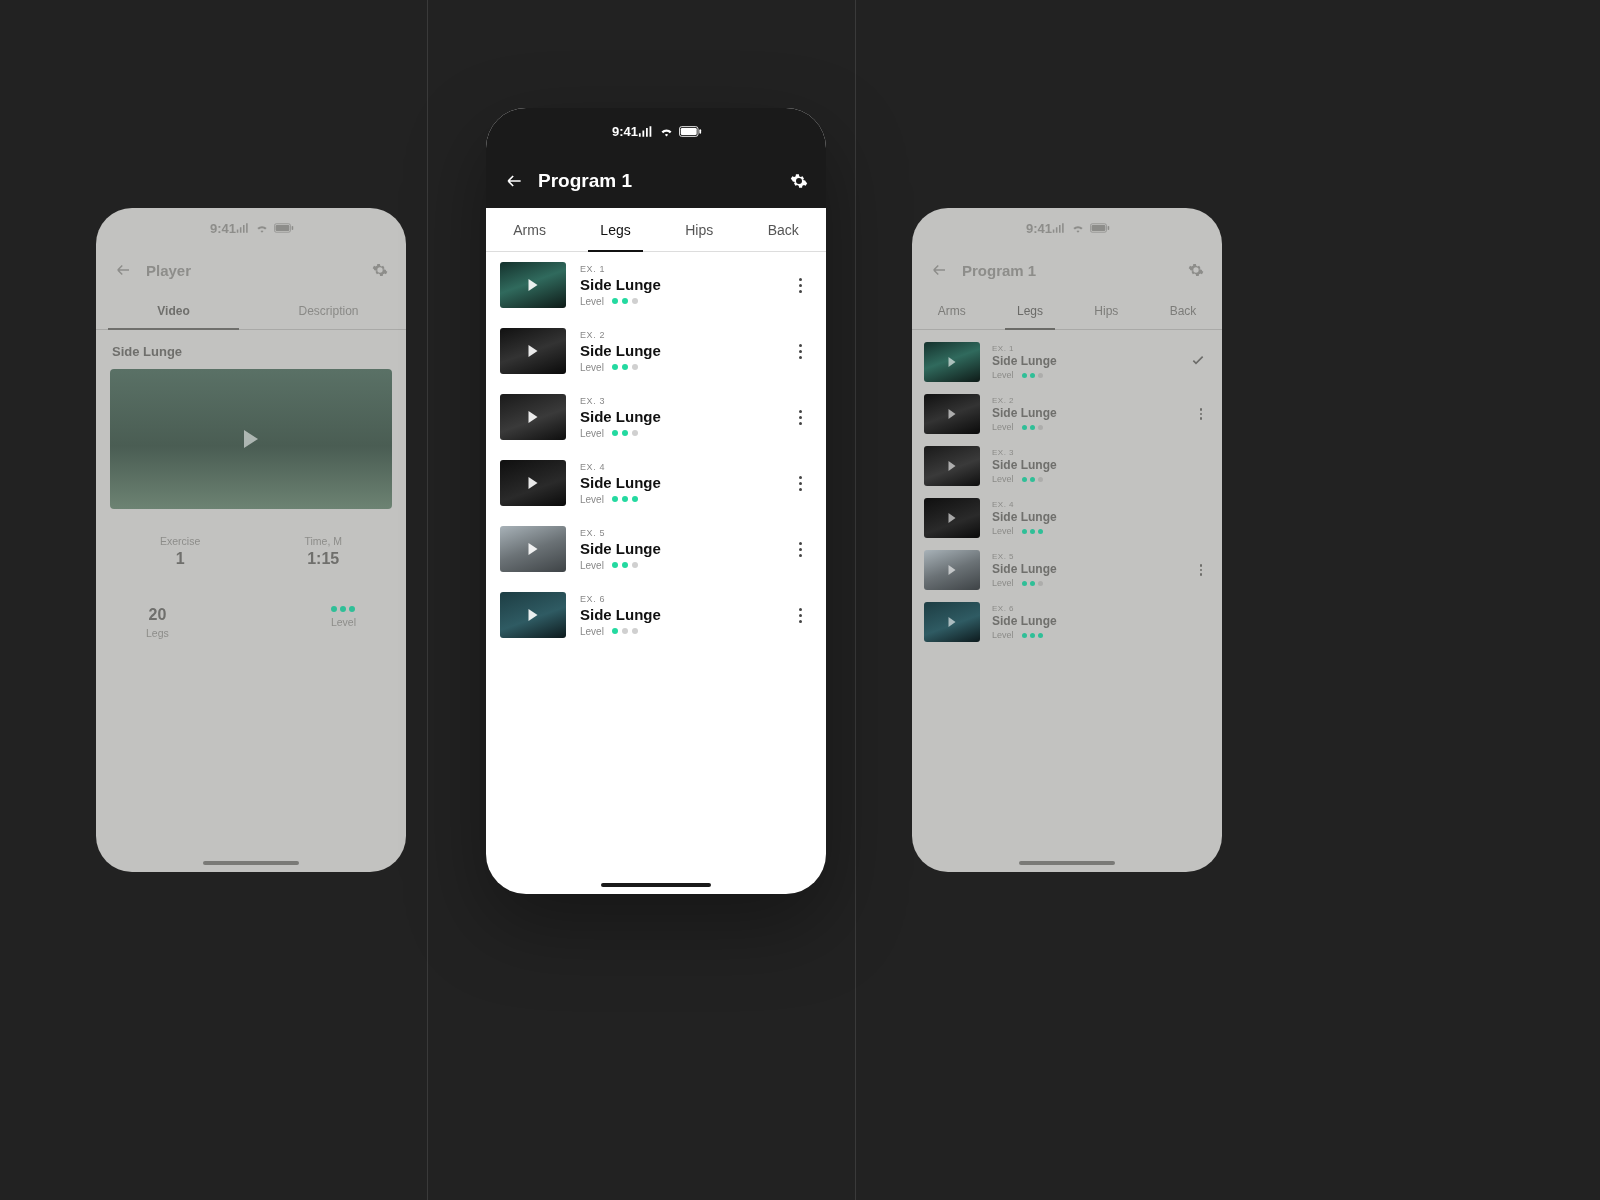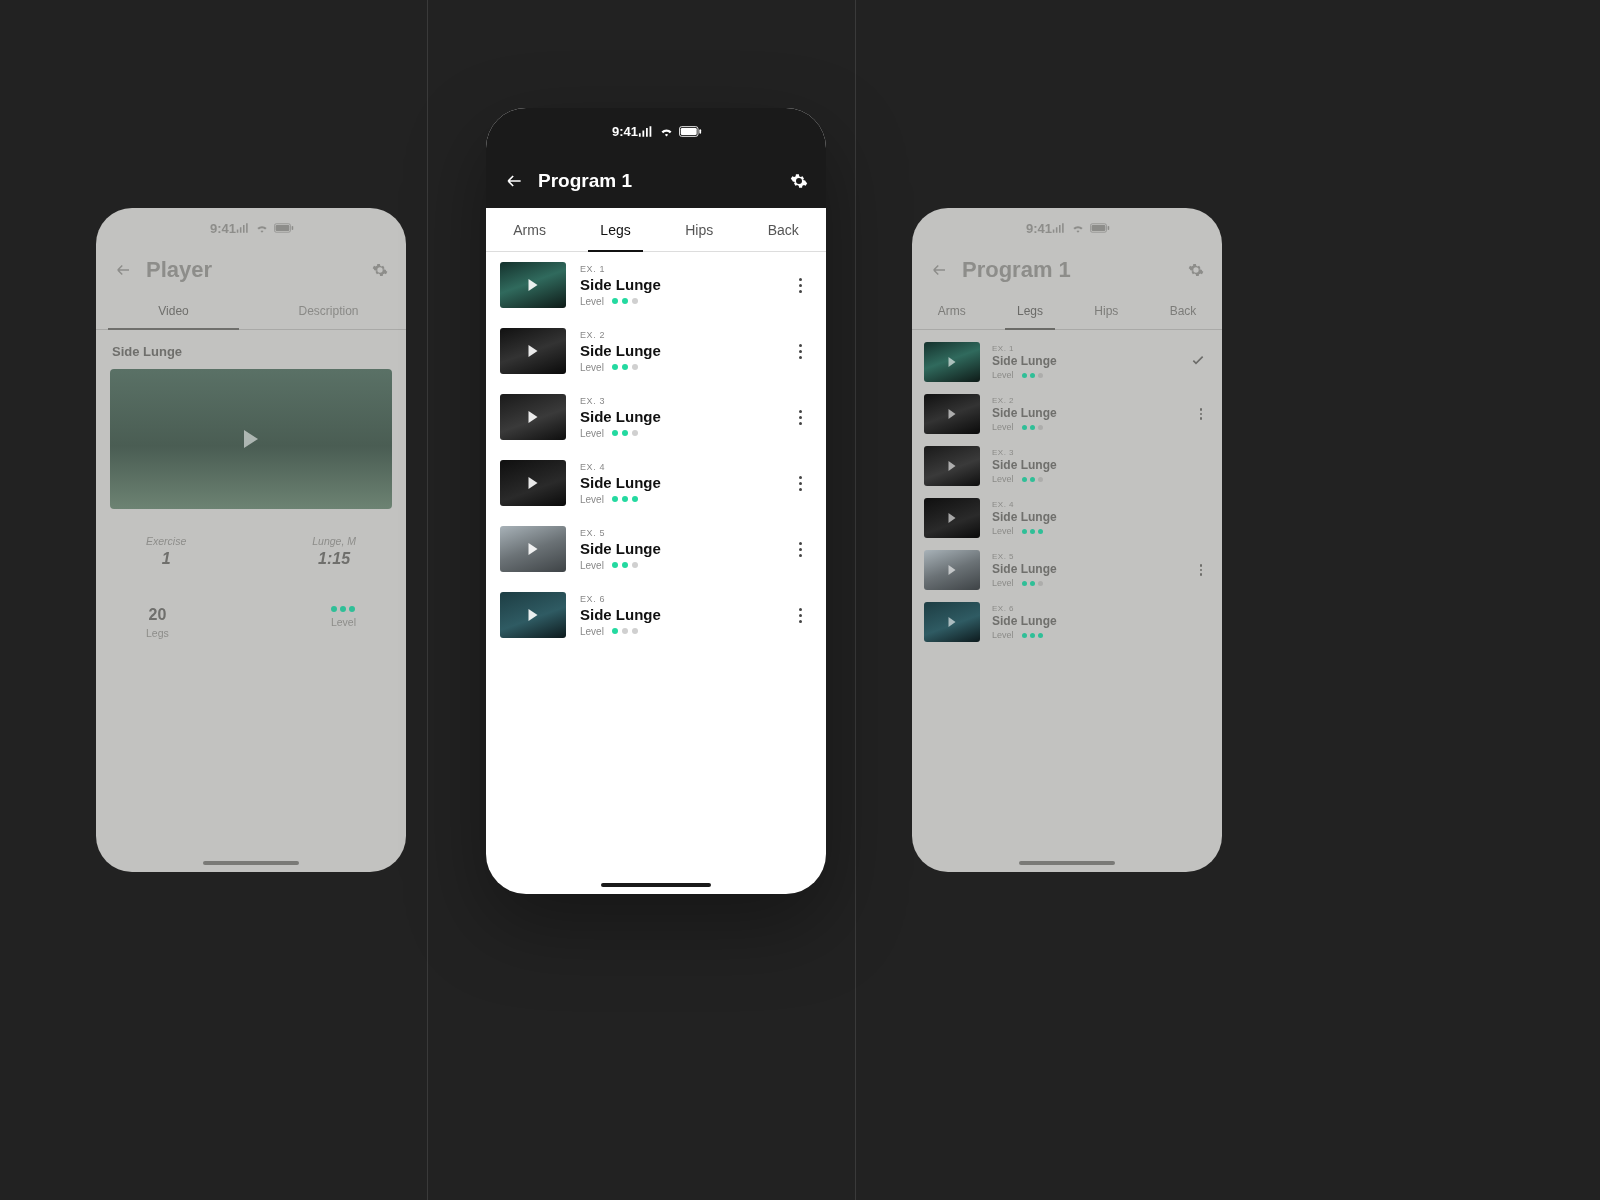--- a/index.html
+++ b/index.html
@@ -62,21 +62,21 @@
   
   .appbar {
     display:flex;
     align-items:center;
     height: 44px;
     padding: 0 18px;
     gap: 14px;
   }
   .phone.dim .appbar { color:#8d8d8a; }
   .phone.bright .appbar { color:#fff; background:#1a1a1a; height:54px; }
-  .appbar .title { font-size: 22px; font-weight: 700; flex:1; }
+  .appbar .title { font-size: 15px; font-weight: 700; flex:1; }
   .phone.bright .appbar .title { font-size: 19px; }
 
   .back-ic, .gear-ic { display:flex; align-items:center; }
 
   
   .tabs {
     display:flex;
     justify-content: space-around;
     border-bottom: 1px solid #ddd;
     background:#fff;
@@ -182,21 +182,21 @@
   
   .ptabs {
     display:flex;
     height:38px;
     border-bottom:1px solid #a9a9a7;
     align-items:center;
     font-size:12px;
     color:#8a8a87;
   }
   .ptab { flex:1; text-align:center; position:relative; height:100%; display:flex; align-items:center; justify-content:center; }
-  .ptab.active { font-weight:400; color:#6f6f6c; }
+  .ptab.active { font-weight:700; color:#6f6f6c; }
   .ptab.active::after { content:''; position:absolute; left:12px; right:12px; bottom:-1px; height:2px; background:#6f6f6c; }
 
   .hdr { font-size:13px; font-weight:700; color:#6f6f6c; padding: 14px 16px 10px; }
   .video {
     margin: 0 14px;
     height: 140px;
     border-radius: 4px;
     background: linear-gradient(180deg,#5a7166 0%,#4a5d53 55%,#6d8373 100%);
     position:relative;
     overflow:hidden;
@@ -205,24 +205,23 @@
     position:absolute; left:50%; top:50%;
     transform:translate(-50%,-50%);
     width:0;height:0;
     border-left: 14px solid rgba(255,255,255,.55);
     border-top: 9px solid transparent;
     border-bottom: 9px solid transparent;
   }
 
   .statsTop {
     display:flex; justify-content:space-between;
-    padding: 26px 50px 8px;
+    padding: 26px 64px 8px;
     font-size:10.5px; color:#8d8d8a;
     text-align:center;
-    font-style:italic;
   }
   .statsTop .vl { font-size:16px; font-weight:700; color:#6f6f6c; margin-top:3px; }
 
   .startwrap { display:flex; justify-content:center; margin-top:2px; }
   .startbtn {
     width:64px;height:64px;border-radius:50%;
     background: radial-gradient(circle at 30% 30%, #47d5a9, #3aa4d0 55%, #9d7fd1);
     display:flex; align-items:center; justify-content:center;
     color:#fff; font-size:10px; font-weight:700; letter-spacing:.5px;
     box-shadow: 0 0 0 8px rgba(255,255,255,.10), 0 4px 14px rgba(0,0,0,.25);
@@ -299,21 +298,21 @@
   <div class="video">
     <div class="play"></div>
   </div>
 
   <div class="statsTop">
     <div>
       <div>Exercise</div>
       <div class="vl">1</div>
     </div>
     <div>
-      <div>Lunge, M</div>
+      <div>Time, M</div>
       <div class="vl">1:15</div>
     </div>
   </div>
 
 
   <div class="statsBot">
     <div>
       <div class="vl">20</div>
       <div>Legs</div>
     </div>

